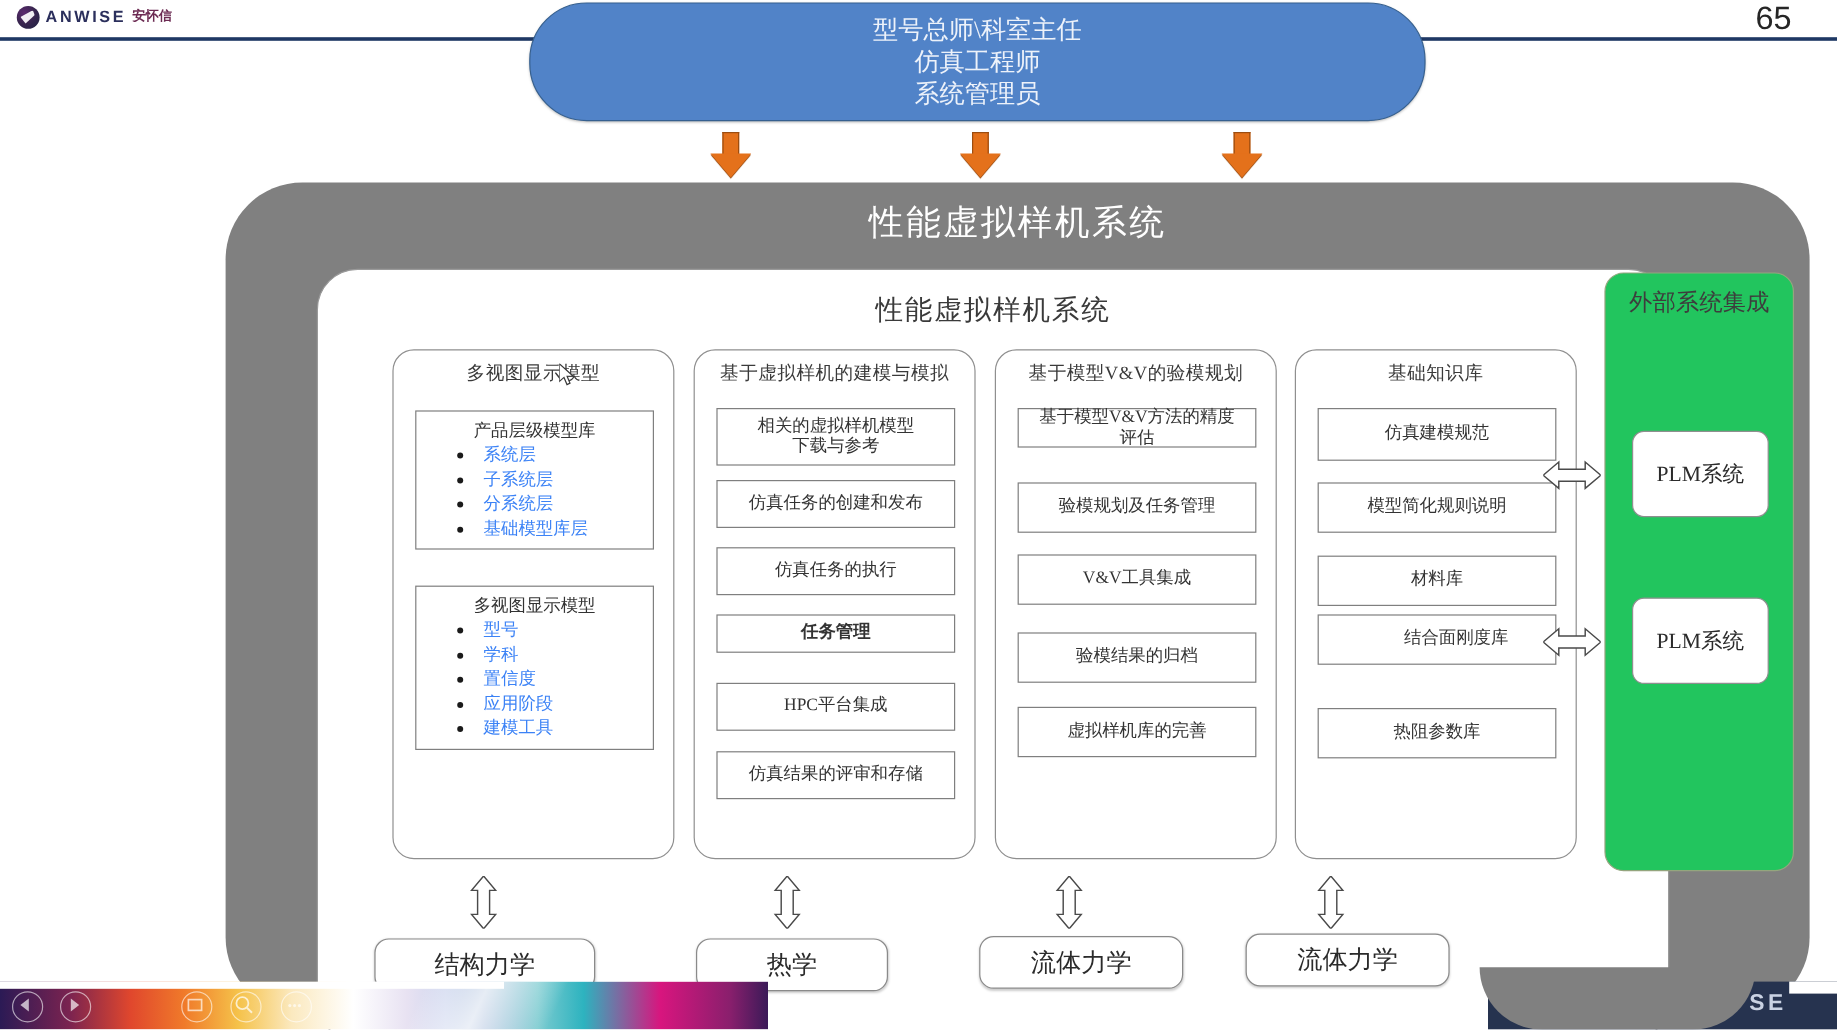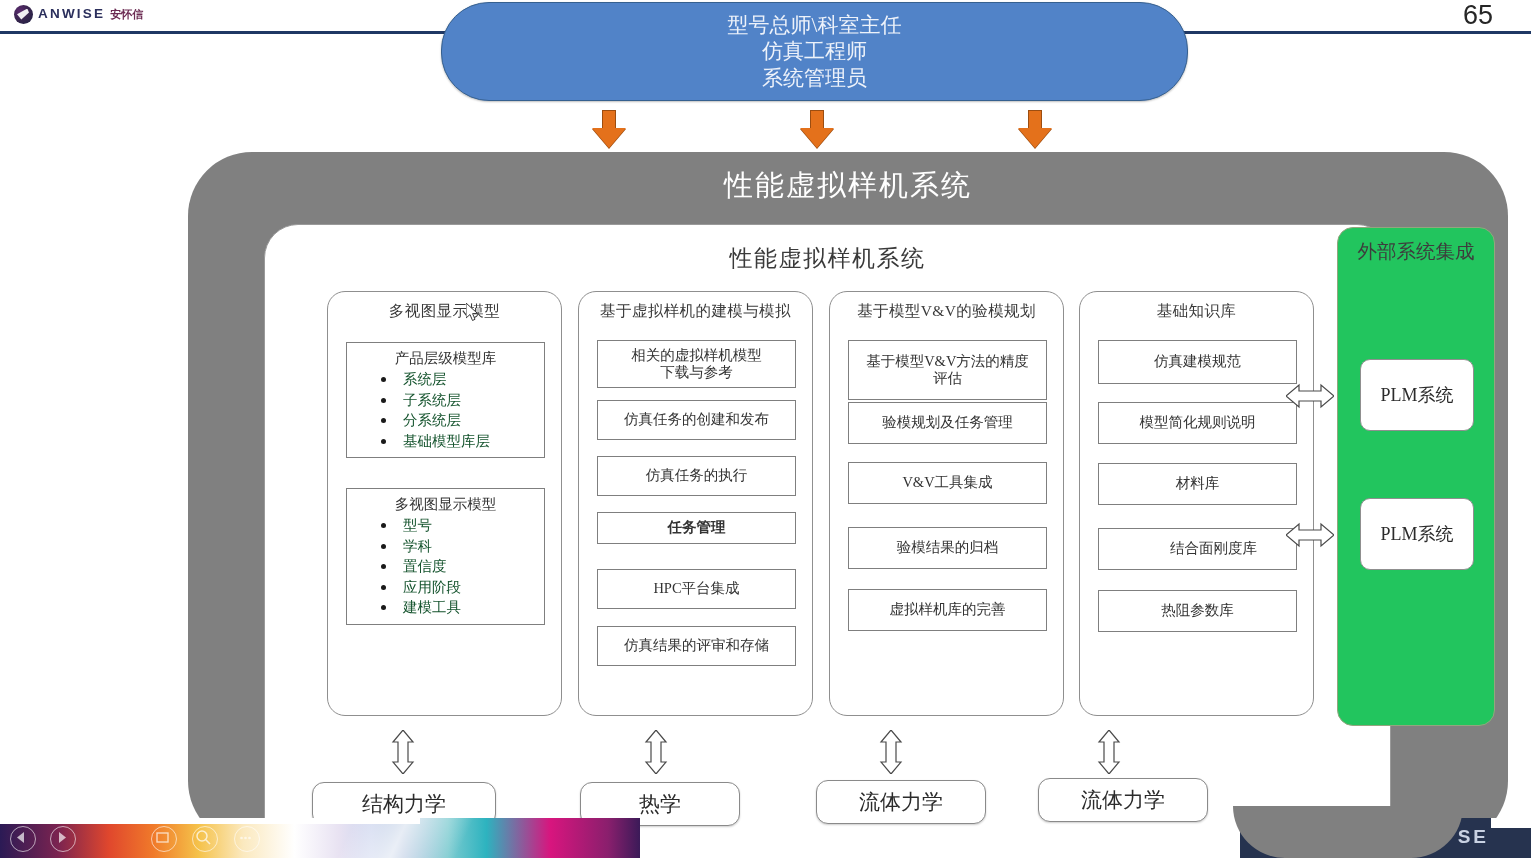--- a/index.html
+++ b/index.html
@@ -77,21 +77,21 @@
     background:#ffffff;box-sizing:border-box;display:flex;align-items:center;
     justify-content:center;text-align:center;font-size:14.5px;color:#333;
     line-height:1.2;padding:2px 4px;}
   .cell.two{line-height:1.15;}
 
   
   .subbox{position:absolute;left:18px;width:199px;border:1px solid #7f7f7f;
     background:#ffffff;box-sizing:border-box;padding:6px 0 6px 0;}
   .subbox .sb-title{text-align:center;font-size:14.5px;color:#333;margin:0 0 1px 0;}
   .subbox ul{margin:0;padding:0 0 0 30px;list-style:none;}
-  .subbox li{font-size:14.5px;color:#14532d;line-height:1.42;position:relative;padding-left:26px;}
+  .subbox li{font-size:14.5px;color:#3b82f6;line-height:1.42;position:relative;padding-left:26px;}
   .subbox li:before{content:"";position:absolute;left:4px;top:8px;width:5px;height:5px;
     border-radius:50%;background:#1a1a1a;}
 
   
   .ext{position:absolute;left:1337px;top:227px;width:156px;height:497px;
     background:#22c55e;border:1px solid #94a57e;border-radius:16px;}
   .ext-hd{text-align:center;font-size:19.5px;color:#3d3d3d;padding-top:10px;white-space:nowrap;}
   .ext-box{position:absolute;left:22px;width:112px;height:70px;background:#ffffff;
     border:1px solid #8f8f8f;border-radius:10px;display:flex;align-items:center;
     justify-content:center;font-size:18px;color:#2b2b2b;}
@@ -204,33 +204,33 @@
           <div class="cell two" style="top:48px;height:48px;">相关的虚拟样机模型<br>下载与参考</div>
           <div class="cell" style="top:108px;height:40px;">仿真任务的创建和发布</div>
           <div class="cell" style="top:164px;height:40px;">仿真任务的执行</div>
           <div class="cell" style="top:220px;height:32px;font-weight:bold;">任务管理</div>
           <div class="cell" style="top:277px;height:40px;">HPC平台集成</div>
           <div class="cell" style="top:334px;height:40px;">仿真结果的评审和存储</div>
         </div>
 
         <div class="col c3">
           <div class="col-hd">基于模型V&amp;V的验模规划</div>
-          <div class="cell two" style="top:48px;height:60px;">基于模型V&amp;V方法的精度<br>评估</div>
+          <div class="cell two" style="top:48px;height:33px;">基于模型V&amp;V方法的精度<br>评估</div>
           <div class="cell" style="top:110px;height:42px;">验模规划及任务管理</div>
           <div class="cell" style="top:170px;height:42px;">V&amp;V工具集成</div>
           <div class="cell" style="top:235px;height:42px;">验模结果的归档</div>
           <div class="cell" style="top:297px;height:42px;">虚拟样机库的完善</div>
         </div>
 
         <div class="col c4">
           <div class="col-hd">基础知识库</div>
           <div class="cell" style="top:48px;height:44px;">仿真建模规范</div>
           <div class="cell" style="top:110px;height:42px;">模型简化规则说明</div>
           <div class="cell" style="top:171px;height:42px;">材料库</div>
-          <div class="cell" style="top:236px;height:42px;padding-left:36px;">结合面刚度库</div>
+          <div class="cell" style="top:220px;height:42px;padding-left:36px;">结合面刚度库</div>
           <div class="cell" style="top:298px;height:42px;">热阻参数库</div>
         </div>
 
       </div>
     </div>
 
     <div class="ext" style="left:1149px;top:75px;">
       <div class="ext-hd">外部系统集成</div>
       <div class="ext-box" style="top:131px;">PLM系统</div>
       <div class="ext-box" style="top:270px;">PLM系统</div>

